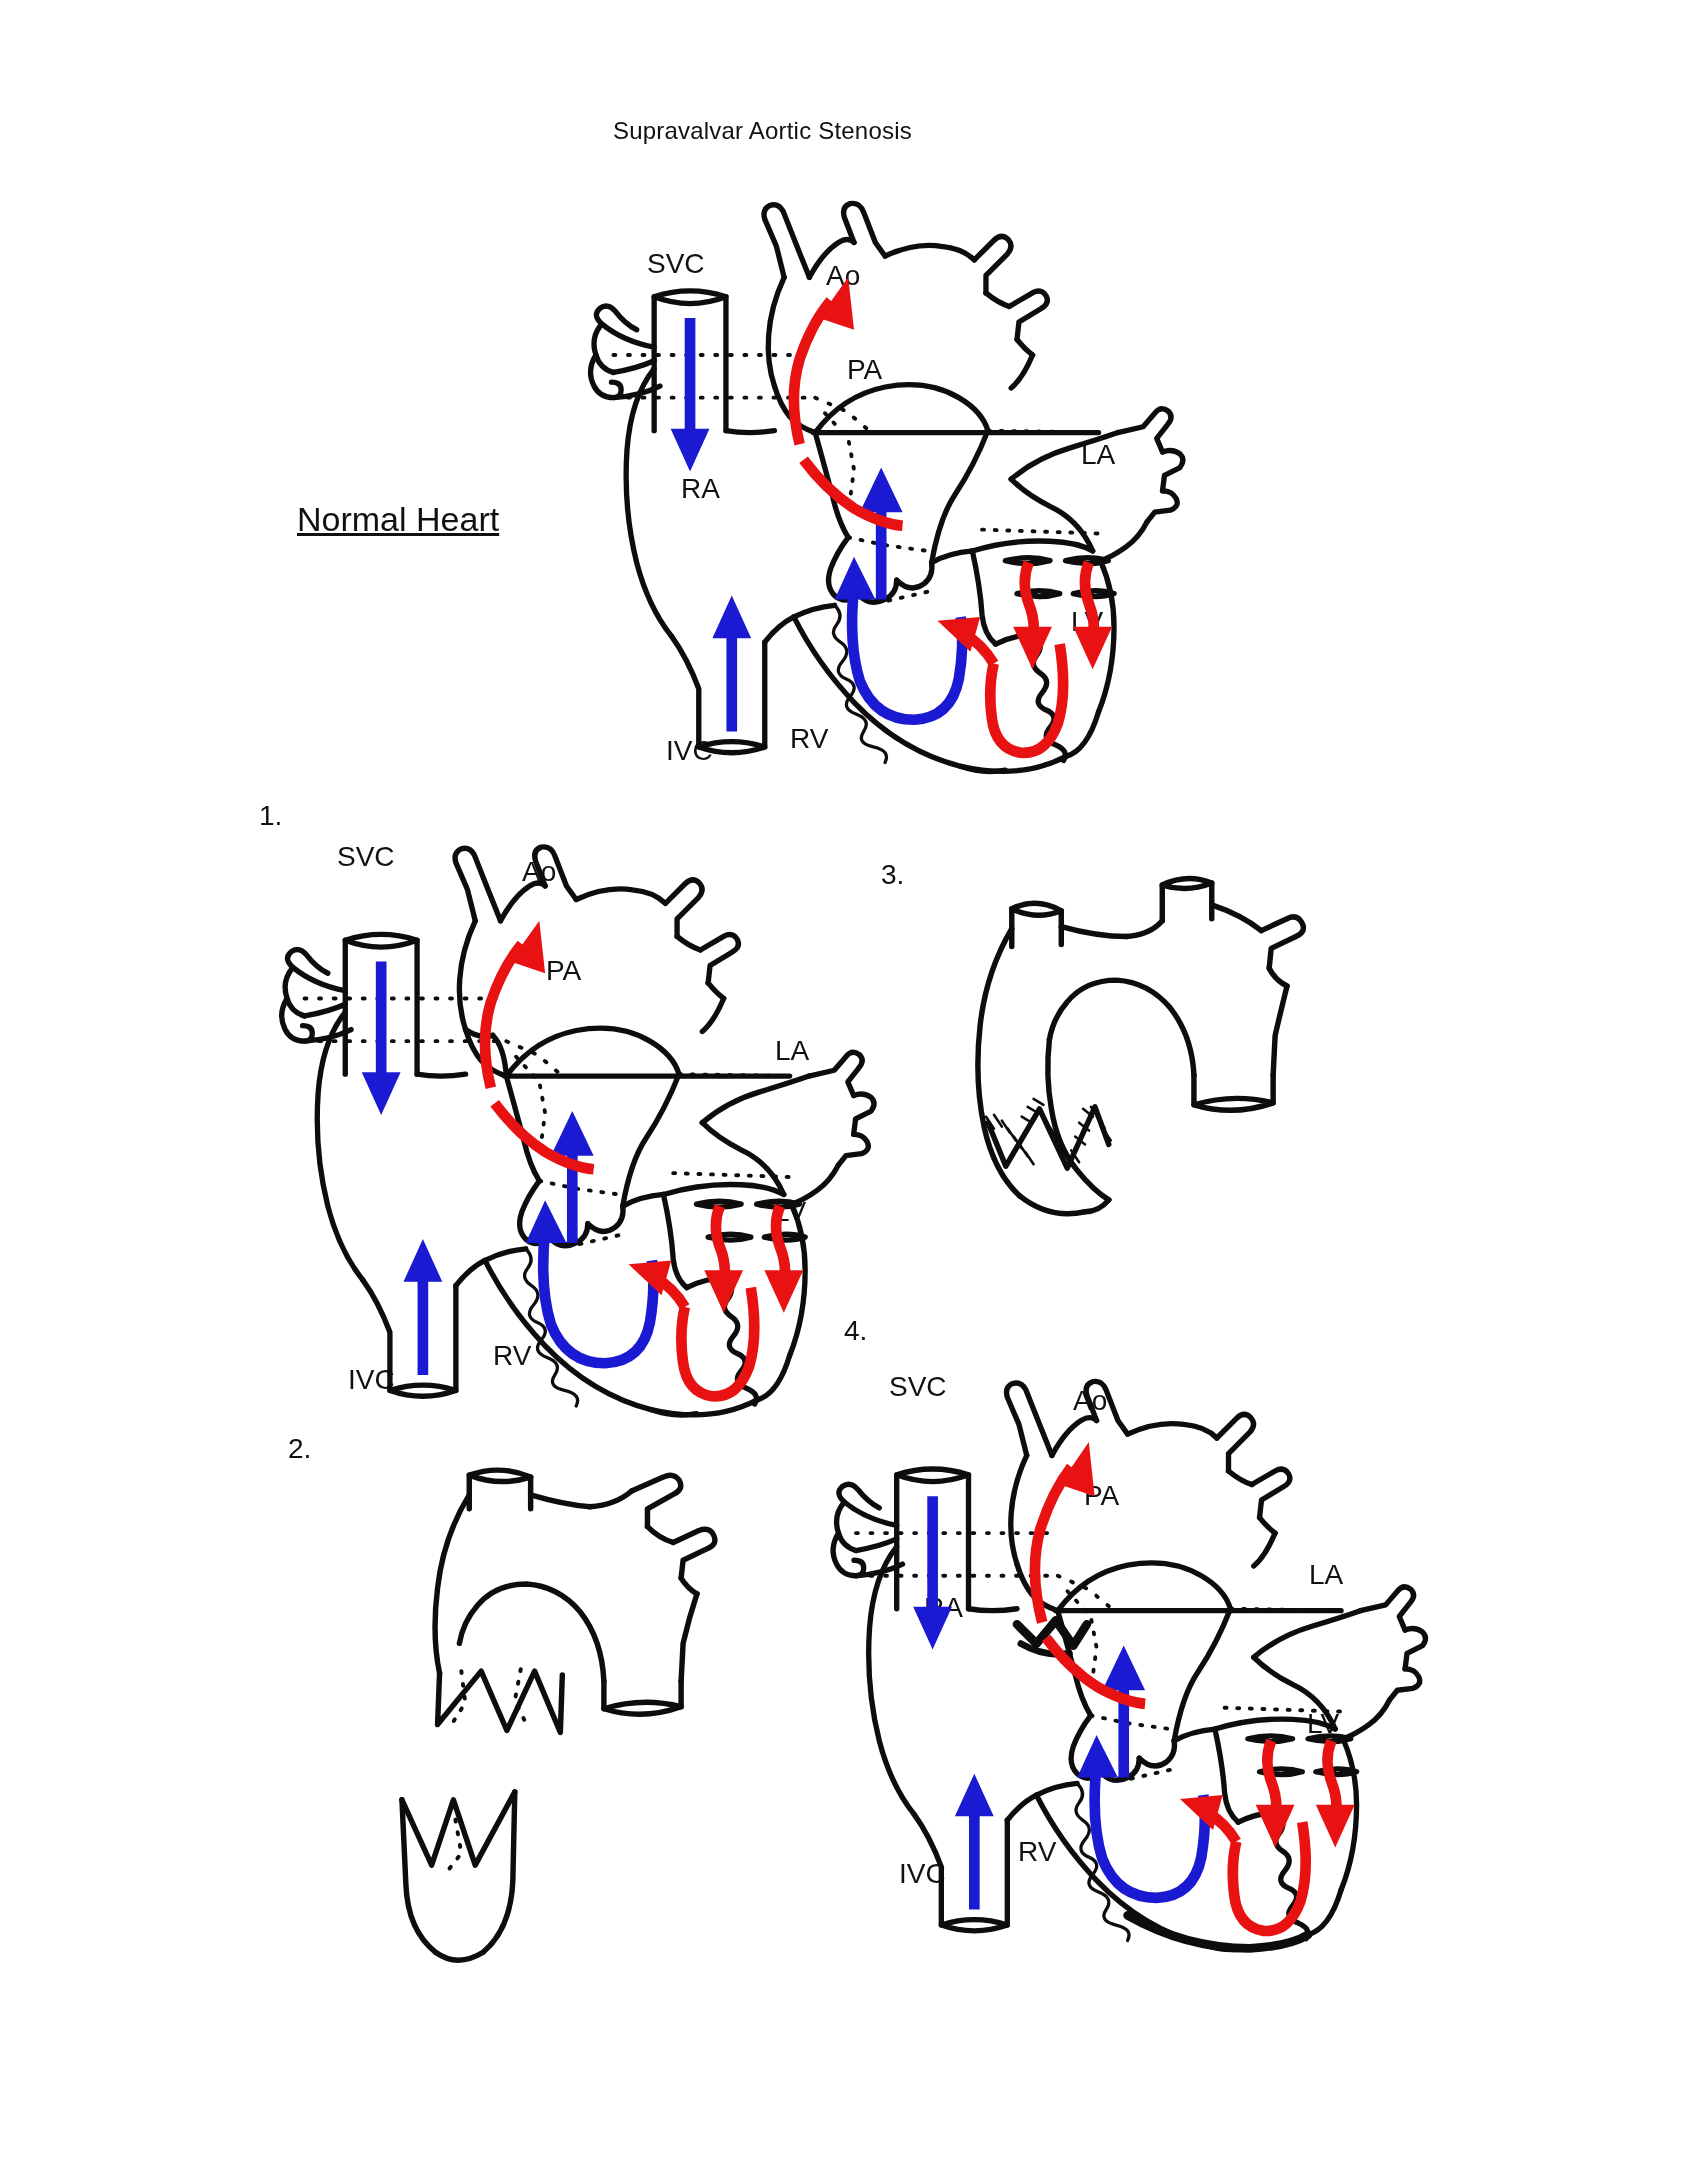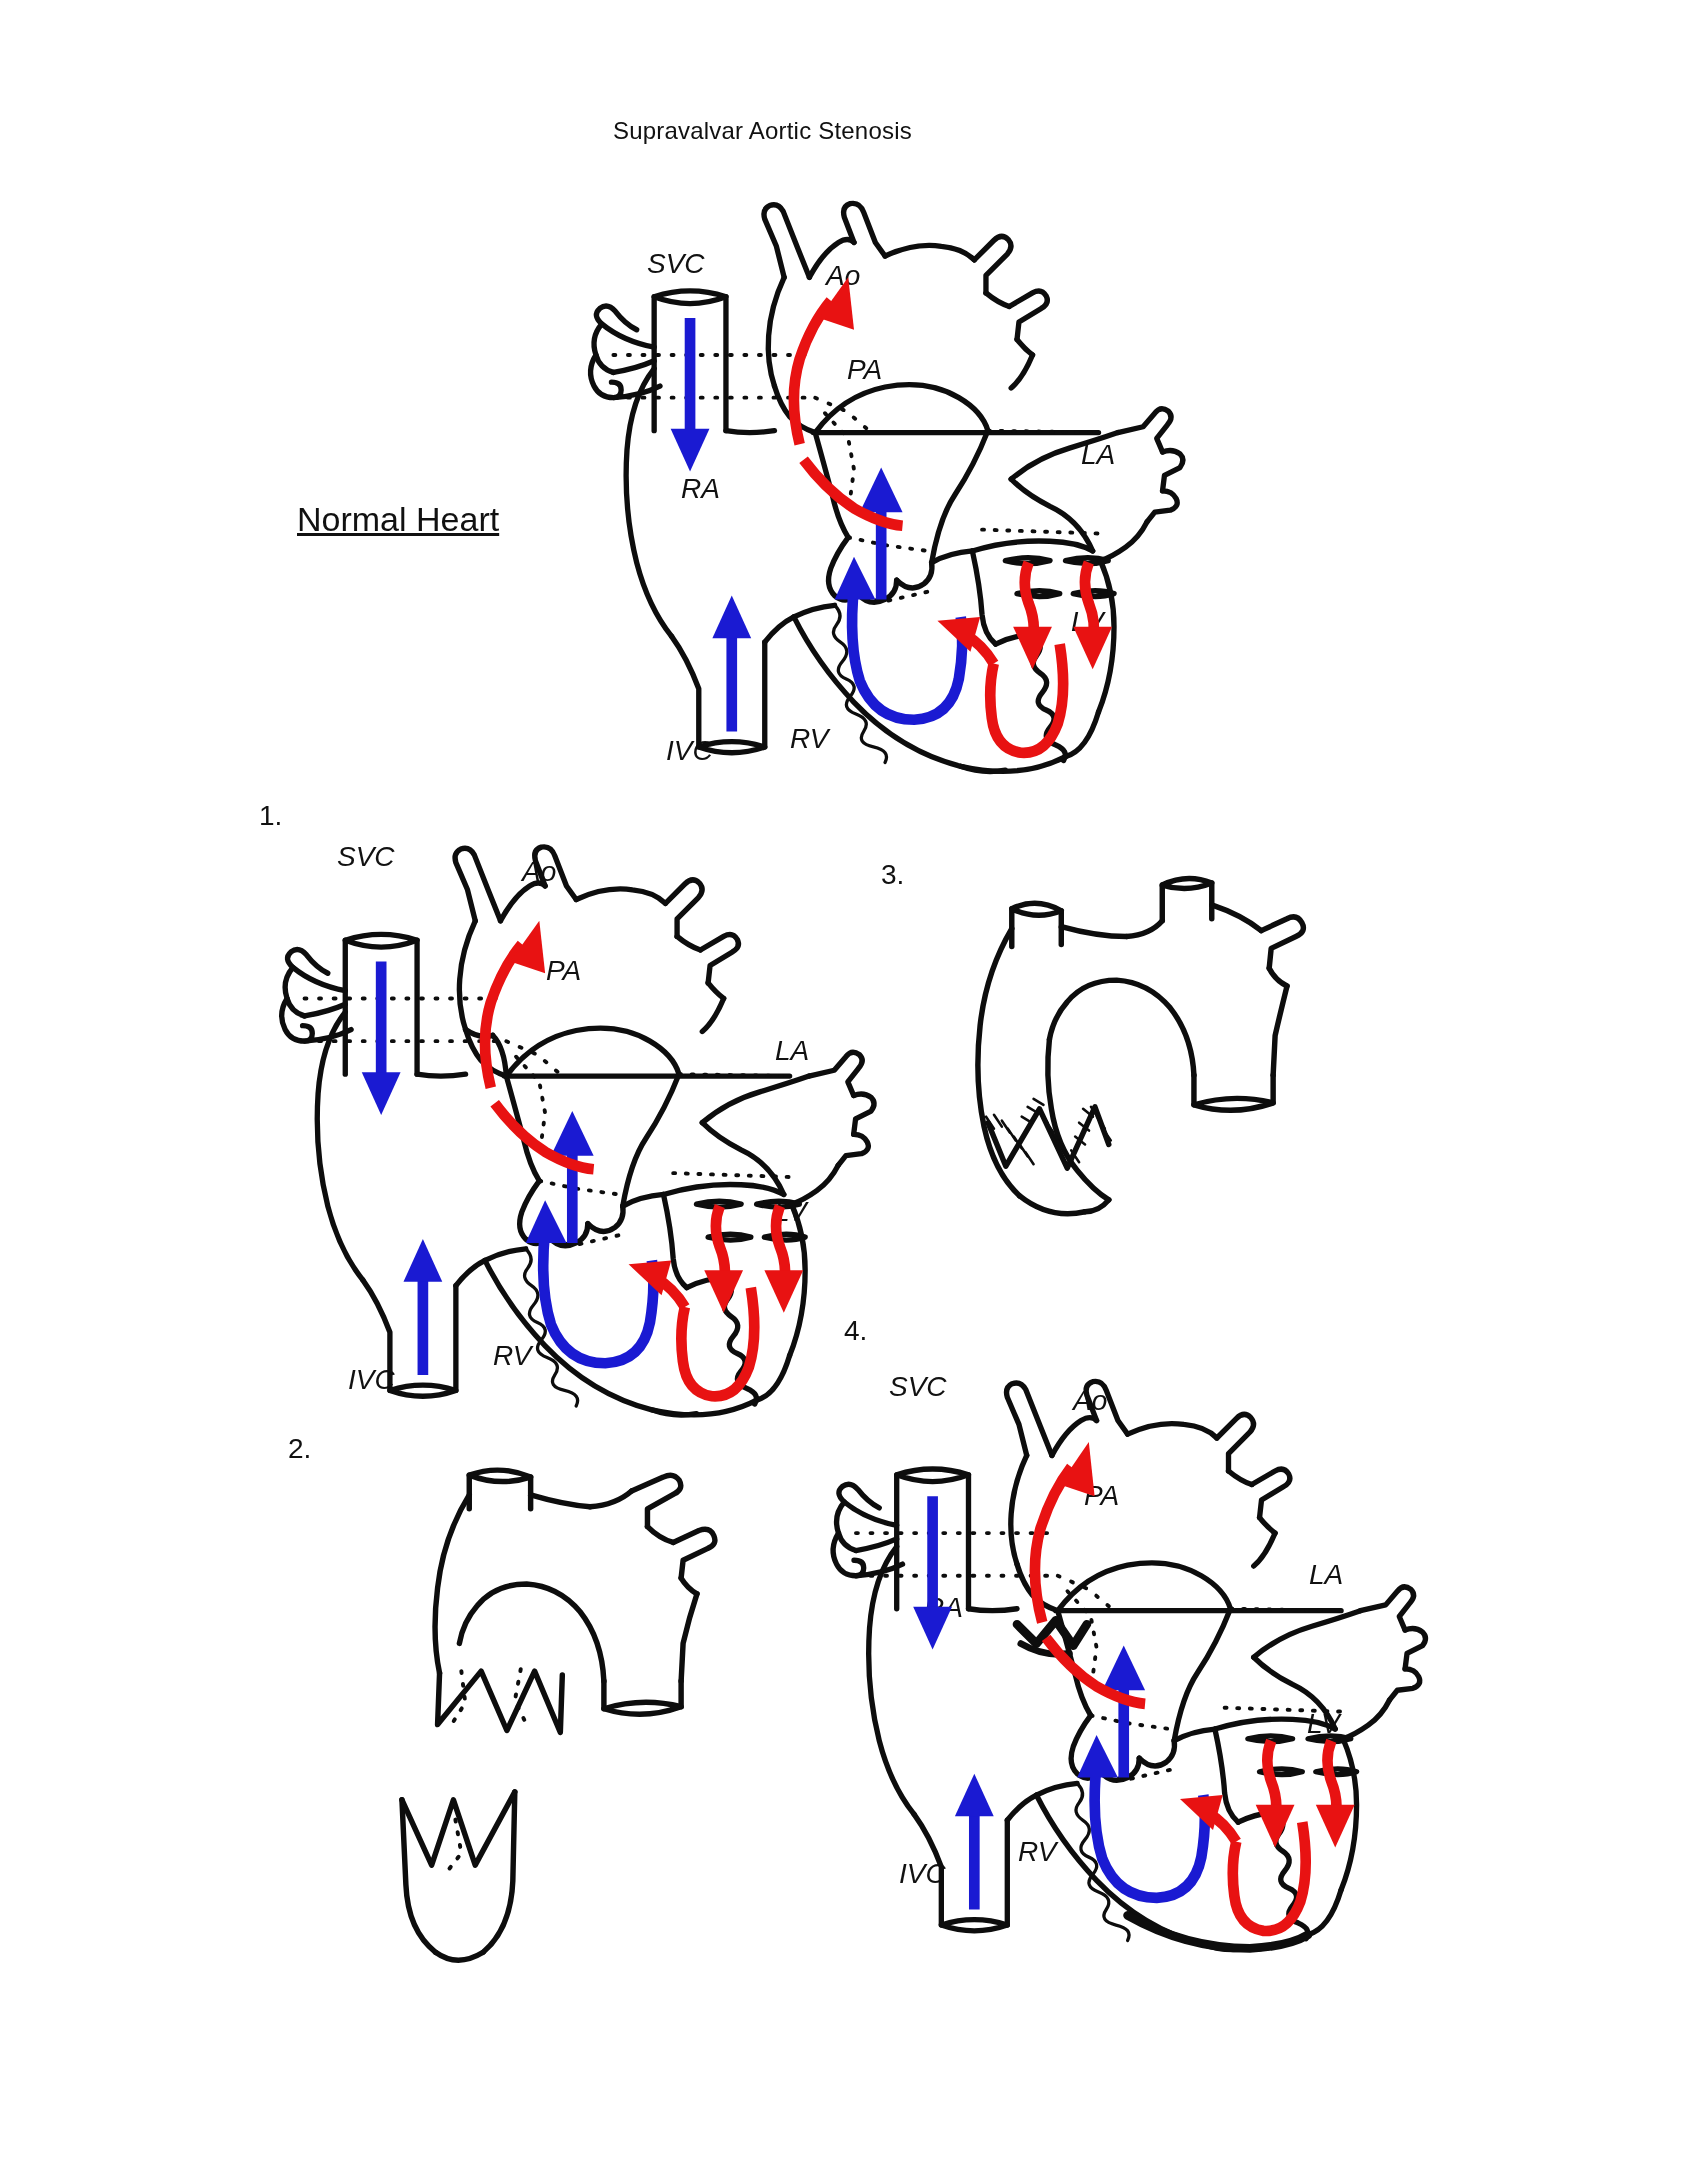--- a/index.html
+++ b/index.html
@@ -2,21 +2,21 @@
 <html><head>
 <meta charset="utf-8">
 <style>
   html,body{margin:0;padding:0;background:#ffffff;}
   body{width:1683px;height:2178px;position:relative;font-family:"Liberation Sans",sans-serif;overflow:hidden;}
   #page{position:absolute;left:0;top:0;width:1683px;height:2178px;background:#fff;}
   .lbl{position:absolute;color:#111;font-family:"Liberation Sans",sans-serif;white-space:nowrap;}
   #title{font-size:24px;left:582px;top:117px;letter-spacing:0.2px;margin-left:31px;}
   #normal-heart-label{font-size:34px;left:297px;top:500px;text-decoration:underline;}
   .panelnum{font-size:28px;}
-  .anat{font-size:28px;font-style:italic;}
+  .anat{font-size:28px;}
   svg{position:absolute;left:0;top:0;width:1683px;height:2178px;pointer-events:none;}
   .ln{fill:none;stroke:#0d0d0d;stroke-linecap:round;stroke-linejoin:round;}
   .thk{stroke-width:5.5;}
   .thn{stroke-width:3.4;}
   .dot{fill:none;stroke:#0d0d0d;stroke-width:4;stroke-linecap:round;stroke-dasharray:2 13;}
   .dot2{fill:none;stroke:#0d0d0d;stroke-width:4;stroke-linecap:round;stroke-dasharray:2 11;}
   .ar-b{fill:none;stroke:#1a1ad2;stroke-width:11;stroke-linecap:butt;}
   .ar-r{fill:none;stroke:#e81212;stroke-width:11;stroke-linecap:butt;}
   .hb{fill:#1a1ad2;}
   .hr{fill:#e81212;}

